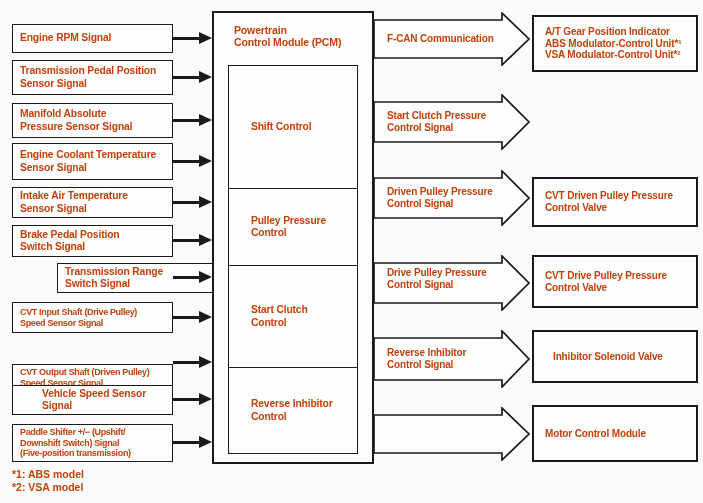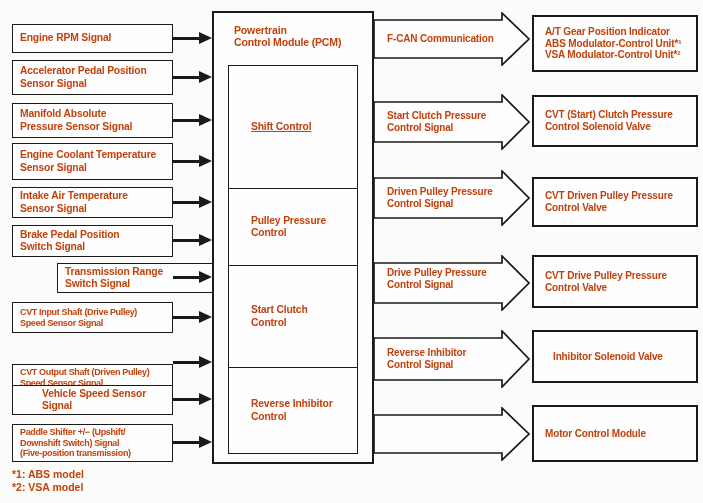--- a/index.html
+++ b/index.html
@@ -36,21 +36,21 @@
 
   
   .pcm-outer{position:absolute;left:212px;top:11px;width:162px;height:453px;
     border:2.6px solid #1a1a1a;background:#fefefe;box-sizing:border-box;}
   .pcm-title{position:absolute;left:234px;top:24px;font-size:10.5px;}
   .pcm-inner{position:absolute;left:228px;top:65px;width:130px;height:389px;
     border:1.6px solid #1a1a1a;background:#fefefe;box-sizing:border-box;
     display:flex;flex-direction:column;}
   .pcm-sec{display:flex;align-items:center;padding-left:22px;font-size:10.3px;
     border-bottom:1.6px solid #1a1a1a;box-sizing:border-box;}
-  .sec0{height:123px;text-decoration:underline;}.sec1{height:77px;}.sec2{height:102px;}
+  .sec0{height:123px;}.sec1{height:77px;}.sec2{height:102px;}
   .sec3{flex:1;border-bottom:none;}
 
   
   .rarrow{position:absolute;left:374px;width:157px;}
   .ra0{top:12px;height:54px;}
   .ra1{top:94px;height:56px;}
   .ra2{top:170px;height:56px;}
   .ra3{top:255px;height:56px;}
   .ra4{top:330px;height:58px;}
   .ra5{top:407px;height:54px;}
@@ -77,21 +77,21 @@
 </style>
 </head>
 <body>
 
 <div class="stage">
 
   <div class="box lbox lb0">
       <span class="txt">Engine RPM Signal</span>
     </div>
   <div class="box lbox lb1">
-      <span class="txt">Accelerator Pedal Position
+      <span class="txt">Transmission Pedal Position
 Sensor Signal</span>
     </div>
   <div class="box lbox lb2">
       <span class="txt">Manifold Absolute
 Pressure Sensor Signal</span>
     </div>
   <div class="box lbox lb3">
       <span class="txt">Engine Coolant Temperature
 Sensor Signal</span>
     </div>
@@ -194,24 +194,20 @@
   <div class="rlabel rl4">
       <span class="txt">Reverse Inhibitor
 Control Signal</span>
     </div>
 
   <div class="box rbox rb0">
       <span class="txt">A/T Gear Position Indicator
 ABS Modulator-Control Unit*¹
 VSA Modulator-Control Unit*²</span>
     </div>
-  <div class="box rbox rb1">
-      <span class="txt">CVT (Start) Clutch Pressure
-Control Solenoid Valve</span>
-    </div>
   <div class="box rbox rb2">
       <span class="txt">CVT Driven Pulley Pressure
 Control Valve</span>
     </div>
   <div class="box rbox rb3">
       <span class="txt">CVT Drive Pulley Pressure
 Control Valve</span>
     </div>
   <div class="box rbox rb4">
       <span class="txt">Inhibitor Solenoid Valve</span>

